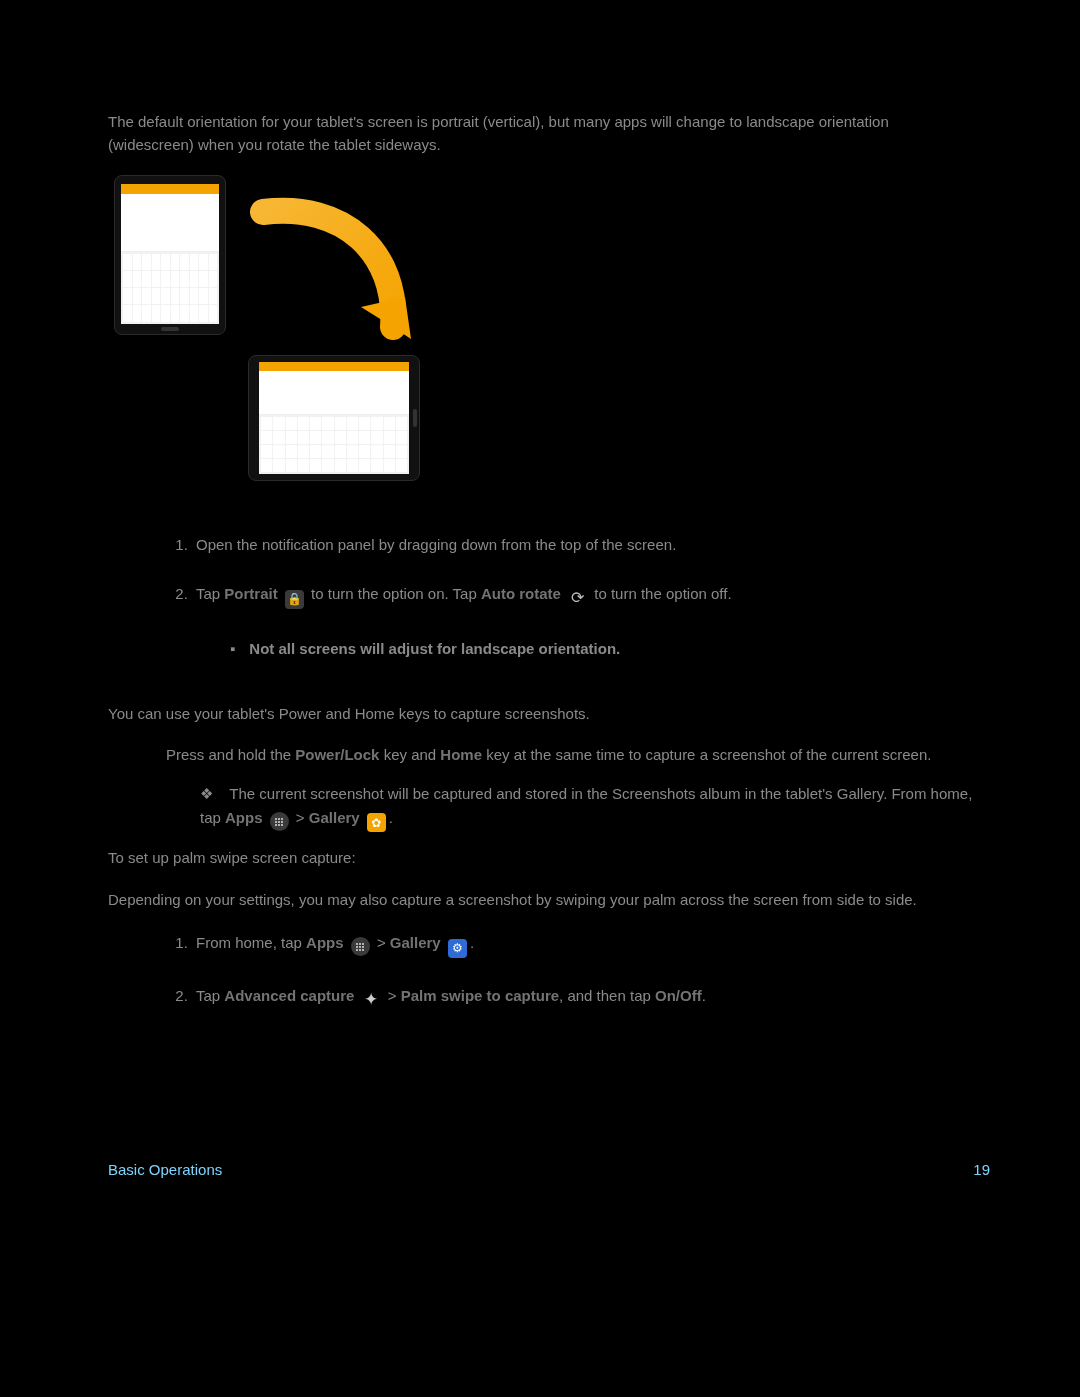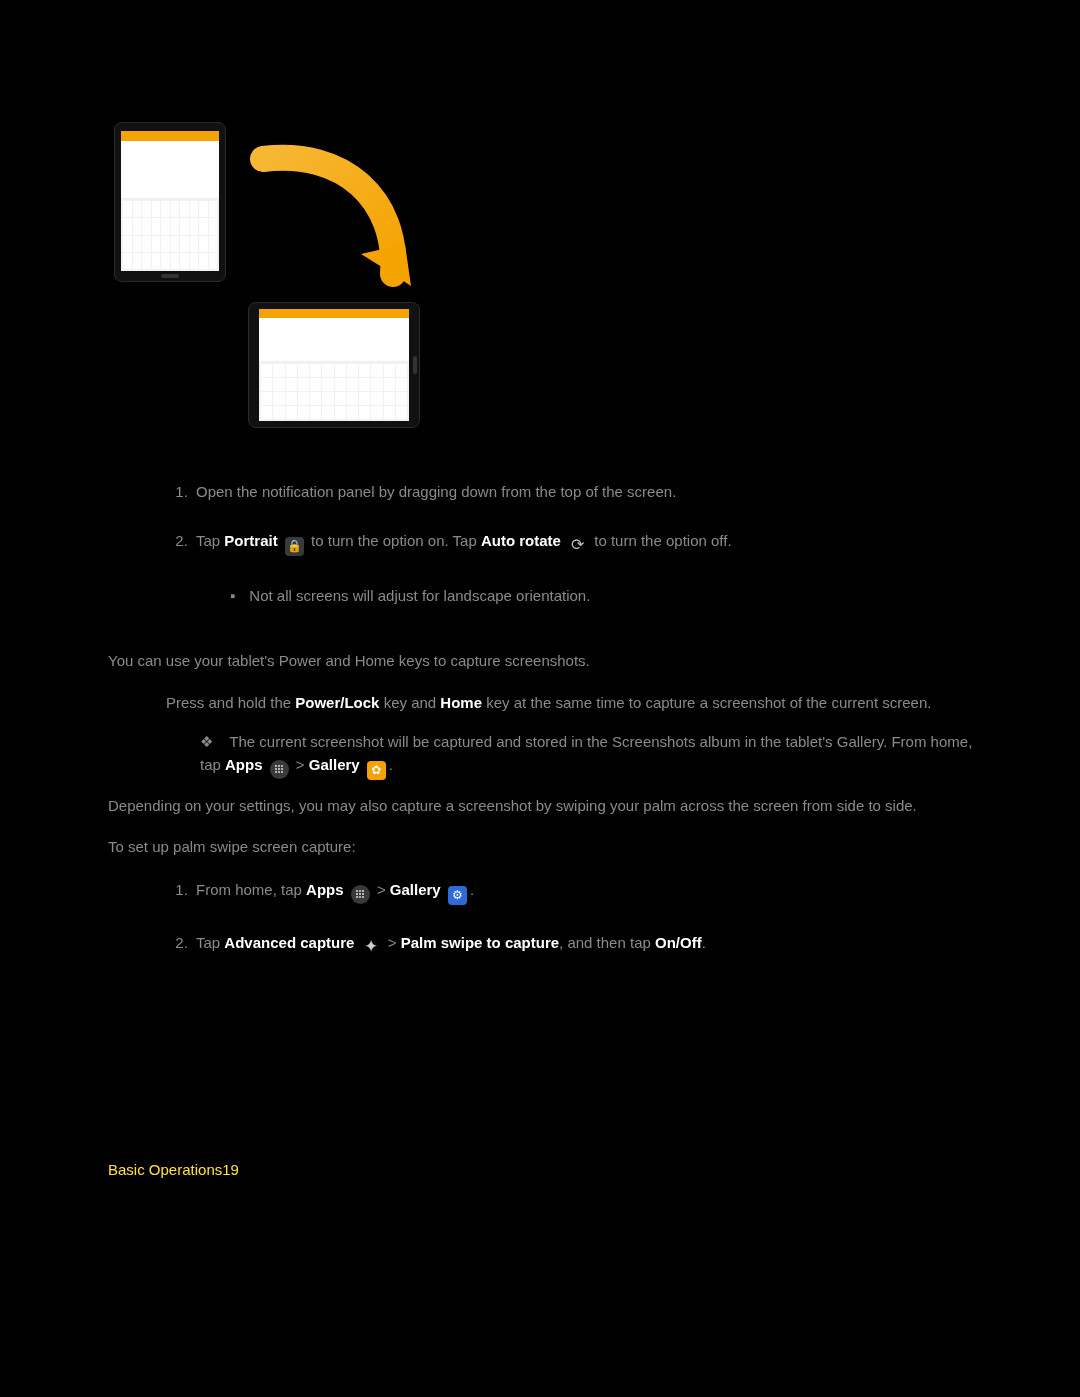--- a/index.html
+++ b/index.html
@@ -85,20 +85,21 @@
   ol.steps {
     list-style: decimal;
     padding-left: 84px;
     margin-bottom: 12px;
   }
   ol.steps > li { padding-left: 4px; margin-bottom: 26px; margin-top: 20px; }
   ul.sub-square {
     list-style: none;
     padding-left: 34px;
     margin-top: 28px;
+    font-weight: bold;
   }
   ul.sub-square > li::before {
     content: "▪";
     color: #8a8a8a;
     margin-right: 14px;
   }
   ul.sub-diamond {
     list-style: none;
     padding-left: 34px;
     margin-top: 16px;
@@ -106,21 +107,21 @@
   ul.sub-diamond > li::before {
     content: "❖";
     color: #8a8a8a;
     margin-right: 12px;
   }
   .para { margin: 14px 0 18px 0; }
   .indent-block {
     padding-left: 58px;
     margin-bottom: 14px;
   }
-  b { color: #ffffff; font-weight: bold; }
+  b { color: #737373; font-weight: bold; }
   .icon {
     display: inline-flex;
     align-items: center;
     justify-content: center;
     width: 19px; height: 19px;
     border-radius: 4px;
     vertical-align: -4px;
     margin: 0 3px;
     font-size: 12px;
   }
@@ -141,29 +142,31 @@
   }
   .icon-adv {
     background: transparent; color: #ccc;
     font-size: 17px;
   }
   .footer {
     position: absolute;
     left: 108px; right: 90px;
     bottom: 216px;
     display: flex;
+    justify-content: space-between;
     font-size: 15px;
-    color: #fde047;
+    color: #7dd3fc;
   }
 </style>
 </head>
 <body>
 
 <div class="content">
 
+  <div class="intro">The default orientation for your tablet's screen is portrait (vertical), but many apps will change to landscape orientation (widescreen) when you rotate the tablet sideways.</div>
 
   <div class="illus">
     <div class="tablet-p">
       <div class="screen-p">
         <div class="bar"></div>
         <div class="mid"></div>
         <div class="kbd">
           <div class="row">
               <div class="key"></div>
               <div class="key"></div>
@@ -329,23 +332,23 @@
                 <circle cx="5" cy="8" r="1"></circle>
                 <circle cx="8" cy="8" r="1"></circle>
               </g>
             </svg>
         </span><span> &gt; </span><b>Gallery</b>
         <span class="icon icon-gallery">✿</span><span>.</span>
       </li>
     </ul>
   </div>
 
+  <div class="para">To set up palm swipe screen capture:</div>
+
   <div class="para">Depending on your settings, you may also capture a screenshot by swiping your palm across the screen from side to side.</div>
-
-  <div class="para">To set up palm swipe screen capture:</div>
 
   <ol class="steps">
     <li>
       <span>From home, tap </span><b>Apps</b>
       <span class="icon icon-apps">
         <svg viewBox="0 0 10 10">
             <g fill="#ddd">
               <circle cx="2" cy="2" r="1"></circle>
               <circle cx="5" cy="2" r="1"></circle>
               <circle cx="8" cy="2" r="1"></circle>

